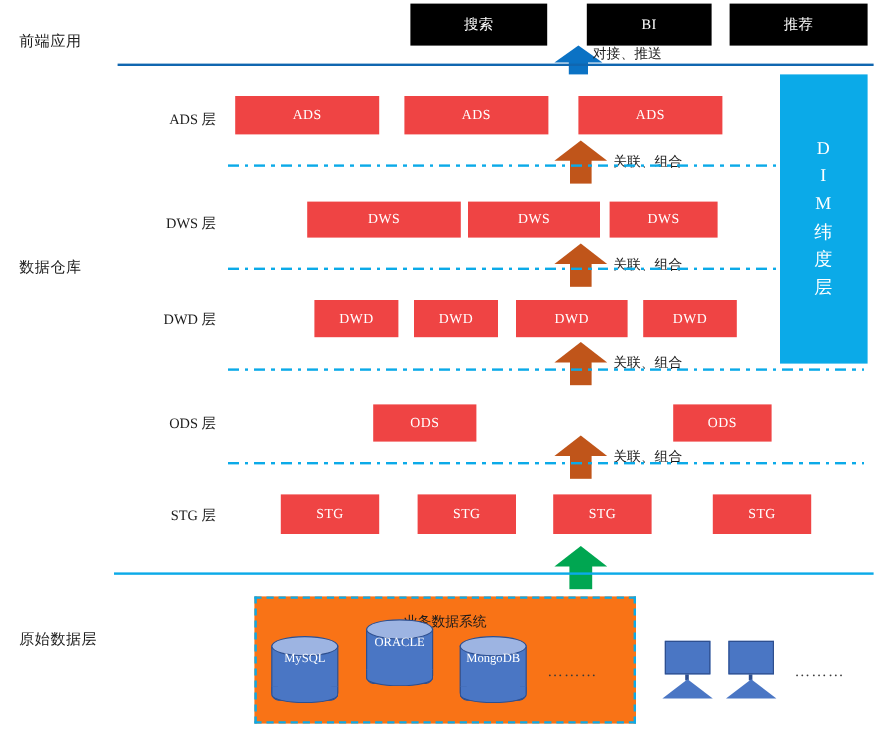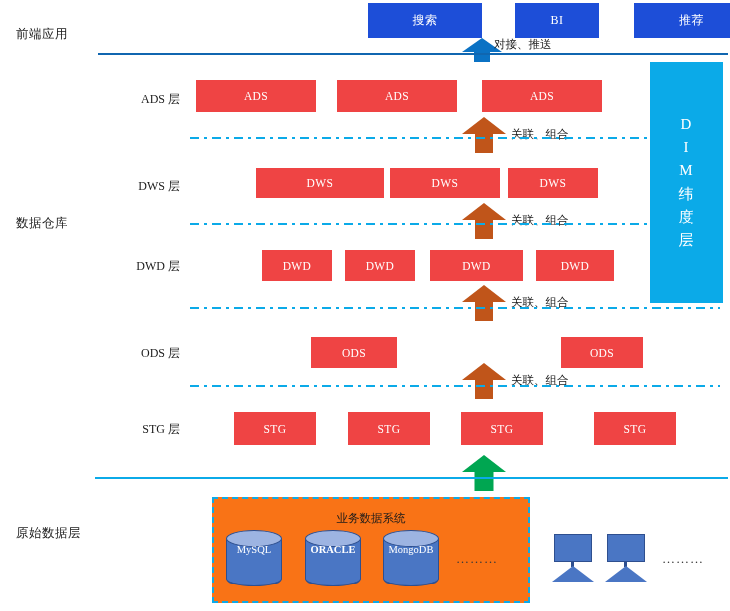--- a/index.html
+++ b/index.html
@@ -44,23 +44,22 @@
     display: flex;
     align-items: center;
     justify-content: center;
     color: #ffffff;
     font-family: "Liberation Serif", "DejaVu Serif", serif;
     font-size: 11.5px;
     letter-spacing: .4px;
     box-sizing: border-box;
   }
   .box.app {
-    background: #1d4ed8;
+    background: #000000;
     font-size: 12px;
-    margin-left: 26px;
   }
   .box.wh {
     background: #ef4444;
   }
 
   
   .dim-box {
     position: absolute;
     background: #0BAAE8;
     display: flex;
@@ -251,21 +250,21 @@
 </head>
 <body>
 
 <div id="canvas">
 
   <div class="side-label" style="left:16px; top:26px;">前端应用</div>
   <div class="side-label" style="left:16px; top:215px;">数据仓库</div>
   <div class="side-label" style="left:16px; top:525px;">原始数据层</div>
 
   <div class="box app" style="left:342px; top:3px; width:114px; height:35px;">搜索</div>
-  <div class="box app" style="left:489px; top:3px; width:84px; height:35px;">BI</div>
+  <div class="box app" style="left:489px; top:3px; width:104px; height:35px;">BI</div>
   <div class="box app" style="left:608px; top:3px; width:115px; height:35px;text-align:center;">推荐</div>
 
   <div class="arrow" style="left:462px; top:38px; width:40px; height:24px;">
     <div class="shaft" style="width:16px; height:14px; background:#0B72C4;"></div>
     <div class="head" style="border-left-width:20px; border-right-width:20px; border-bottom-width:14px; border-bottom-color:#0B72C4;"></div>
   </div>
   <div class="arrow-caption" style="left:494px; top:37px;">对接、推送</div>
 
   <div class="solid-line" style="left:98px; top:53px; width:630px;"></div>
 
@@ -347,21 +346,21 @@
     <div class="src-title">业务数据系统</div>
   </div>
 
   <div class="cyl" style="left:226px; top:530px;">
     <div class="body"></div>
     <div class="cap"></div>
     <div class="top"></div>
     <div class="lbl">MySQL</div>
   </div>
 
-  <div class="cyl" style="left:305px; top:530px;font-weight:bold;">
+  <div class="cyl" style="left:305px; top:516px;">
     <div class="body"></div>
     <div class="cap"></div>
     <div class="top"></div>
     <div class="lbl">ORACLE</div>
   </div>
 
   <div class="cyl" style="left:383px; top:530px;">
     <div class="body"></div>
     <div class="cap"></div>
     <div class="top"></div>

